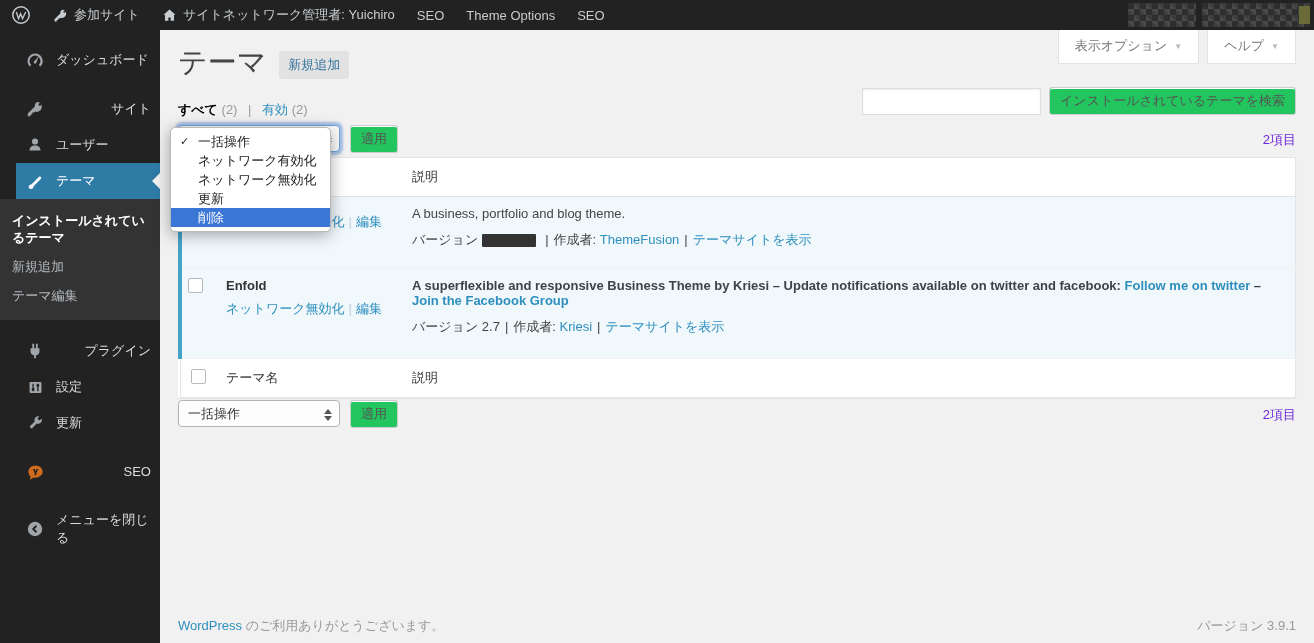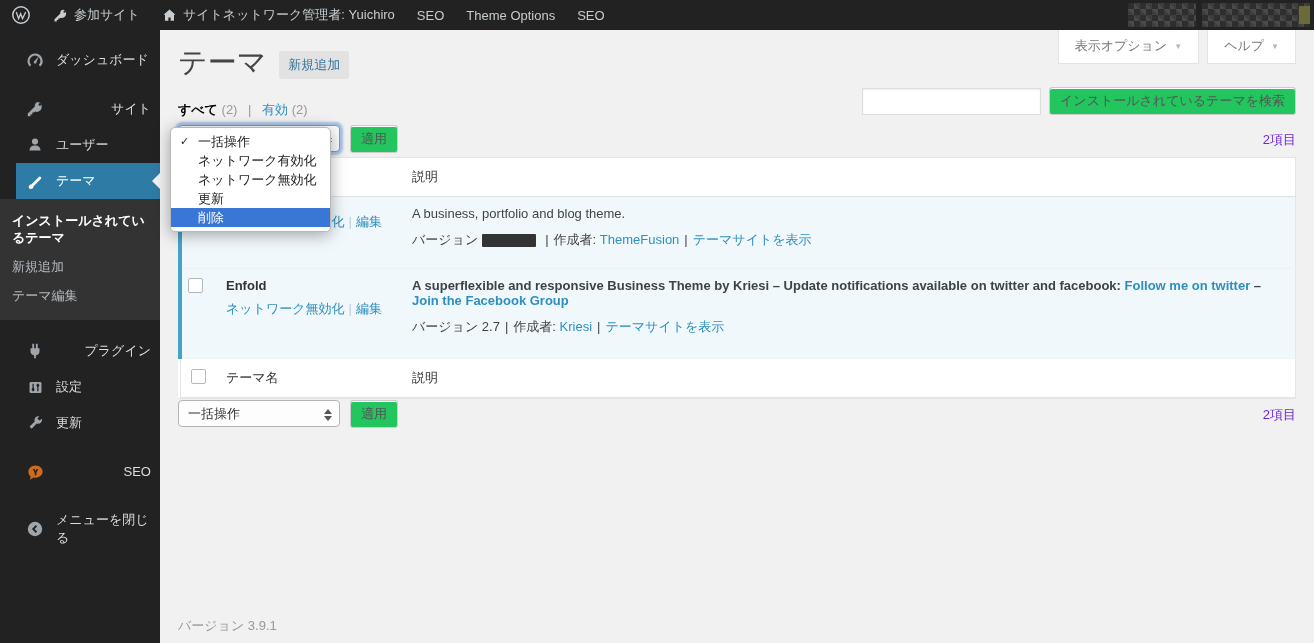--- a/index.html
+++ b/index.html
@@ -357,20 +357,24 @@
       <span class="stepper">
           <i class="up"></i>
           <i class="dn"></i>
         </span>
     </div>
     <button class="btn apply-btn">適用</button>
     <span class="count">2項目</span>
   </div>
 
   <div class="main-footer">
+    <span>
+      <a>WordPress</a>
+      <span>のご利用ありがとうございます。</span>
+    </span>
     <span>バージョン 3.9.1</span>
   </div>
 
   <div class="popup">
     <div class="pitem">
       <span class="chk">✓</span>
       <span>一括操作</span>
     </div>
     <div class="pitem">
       <span>ネットワーク有効化</span>

